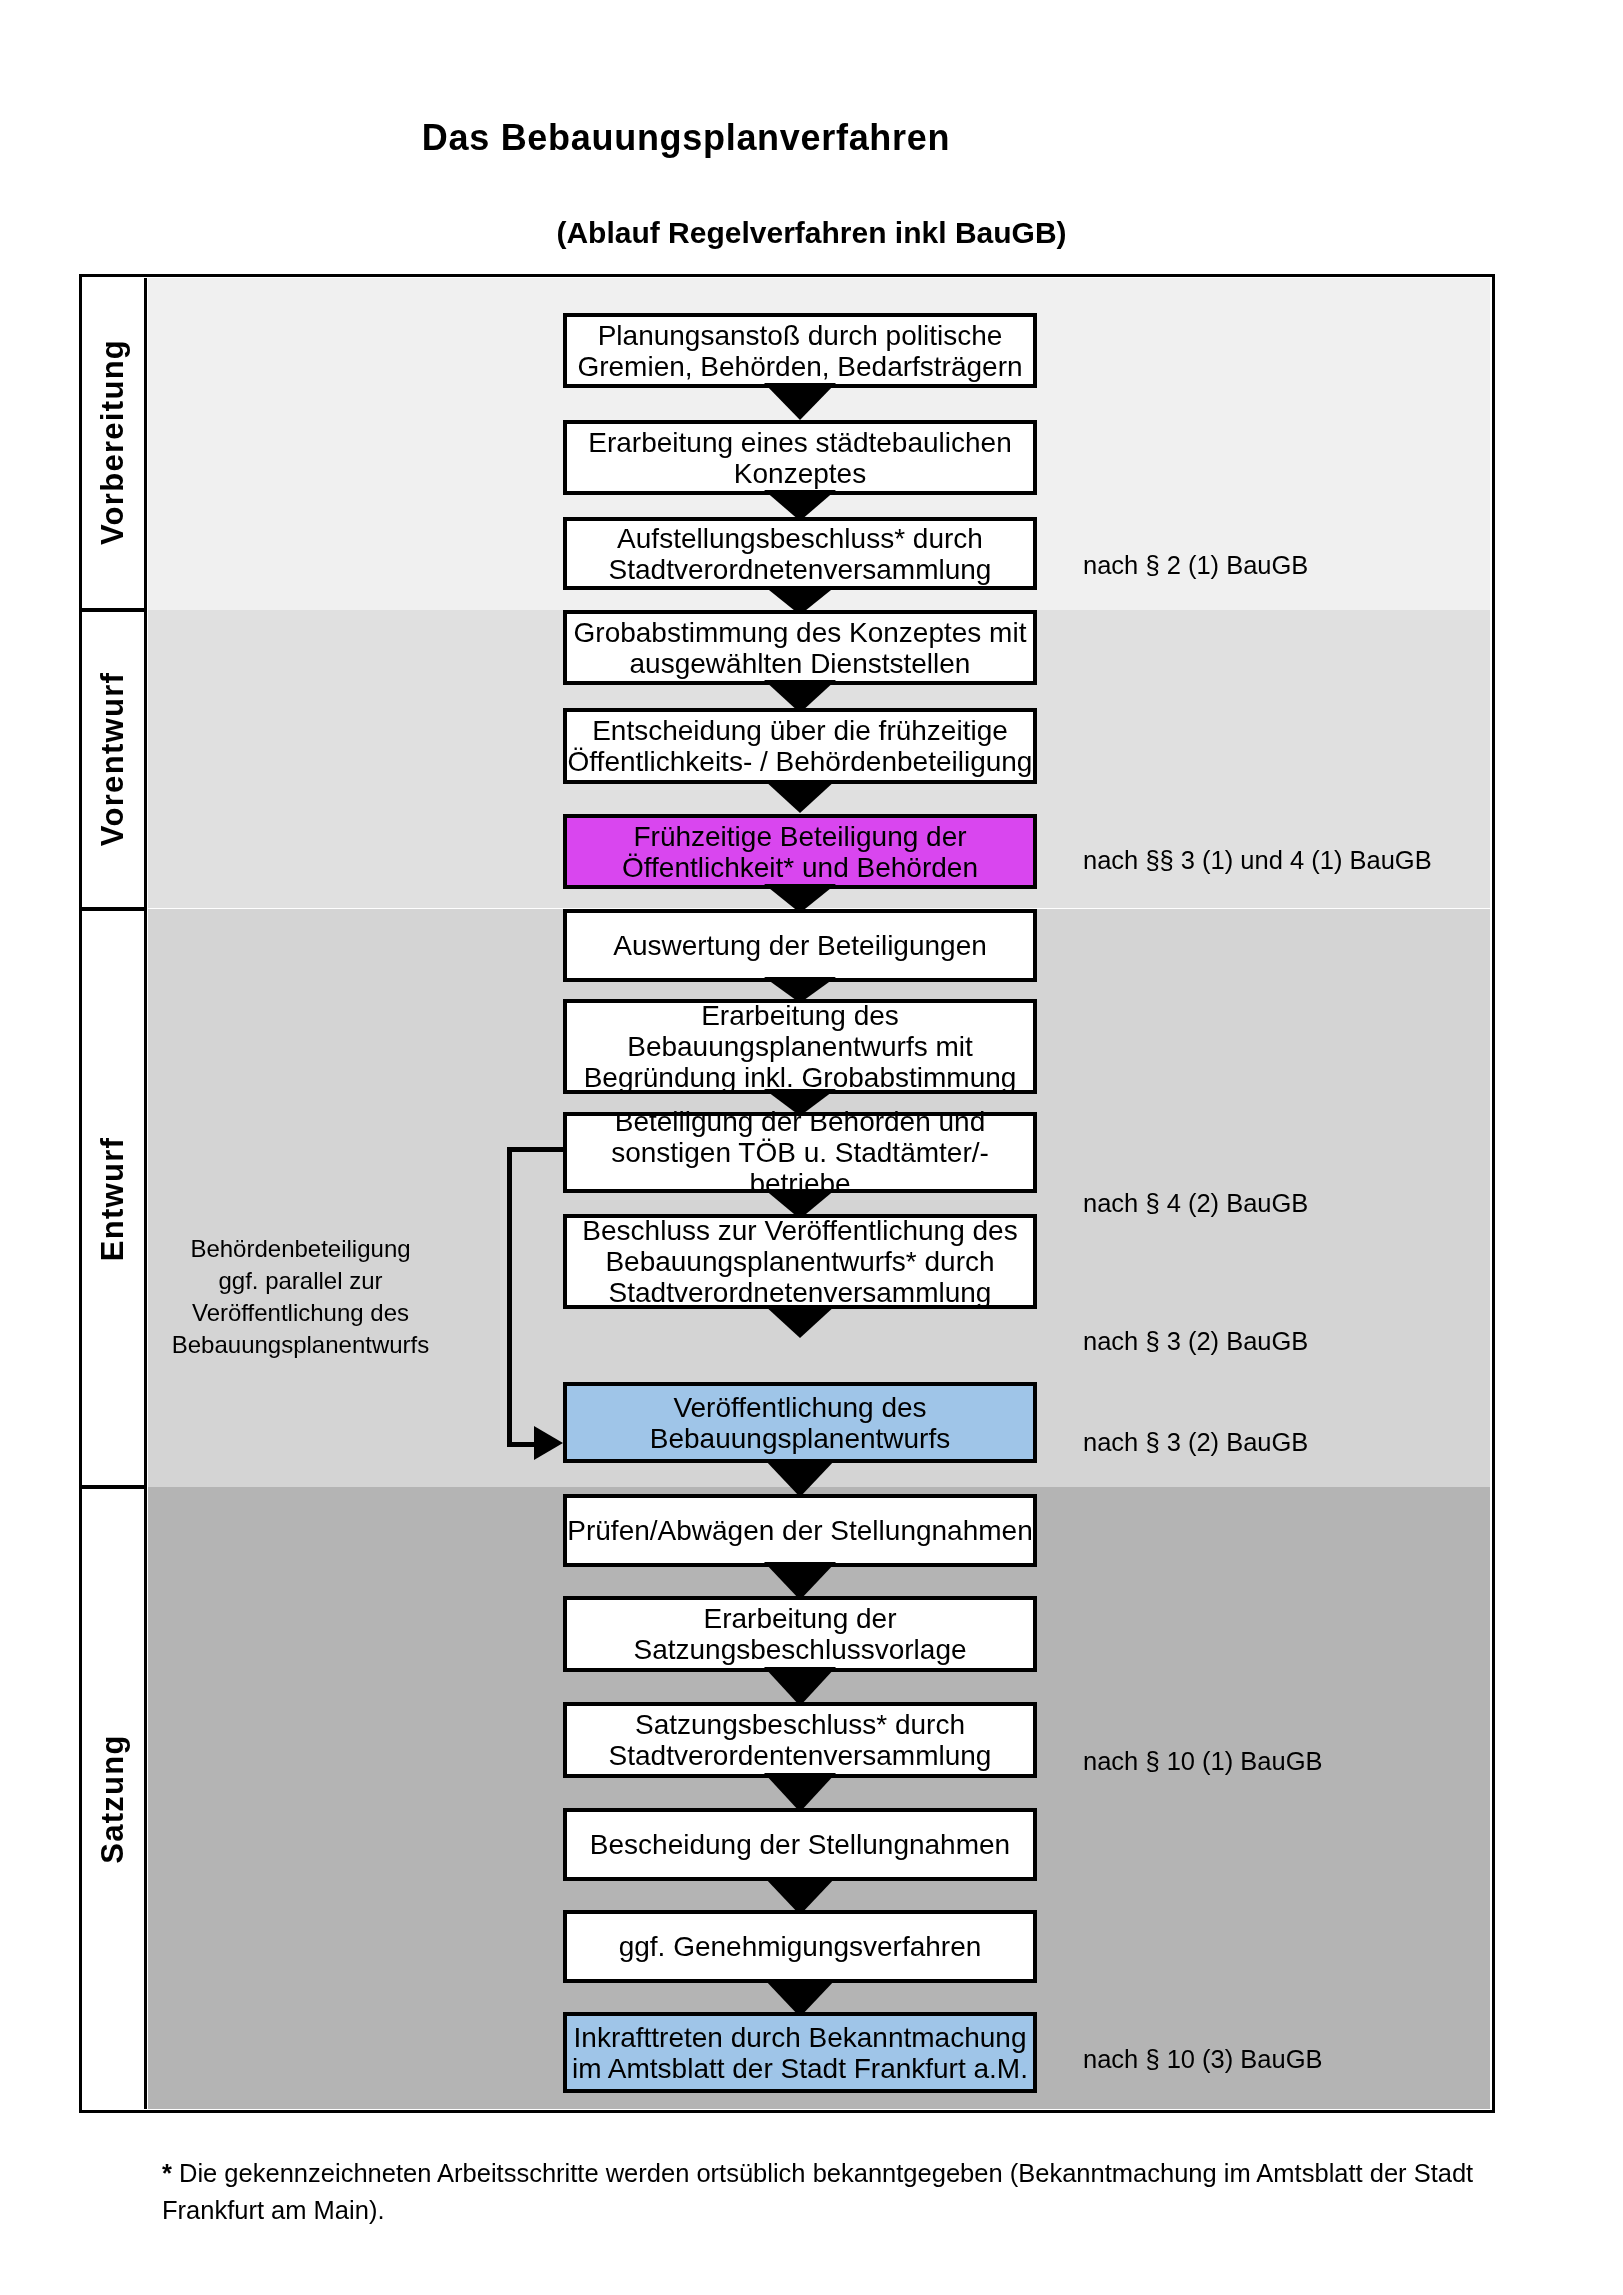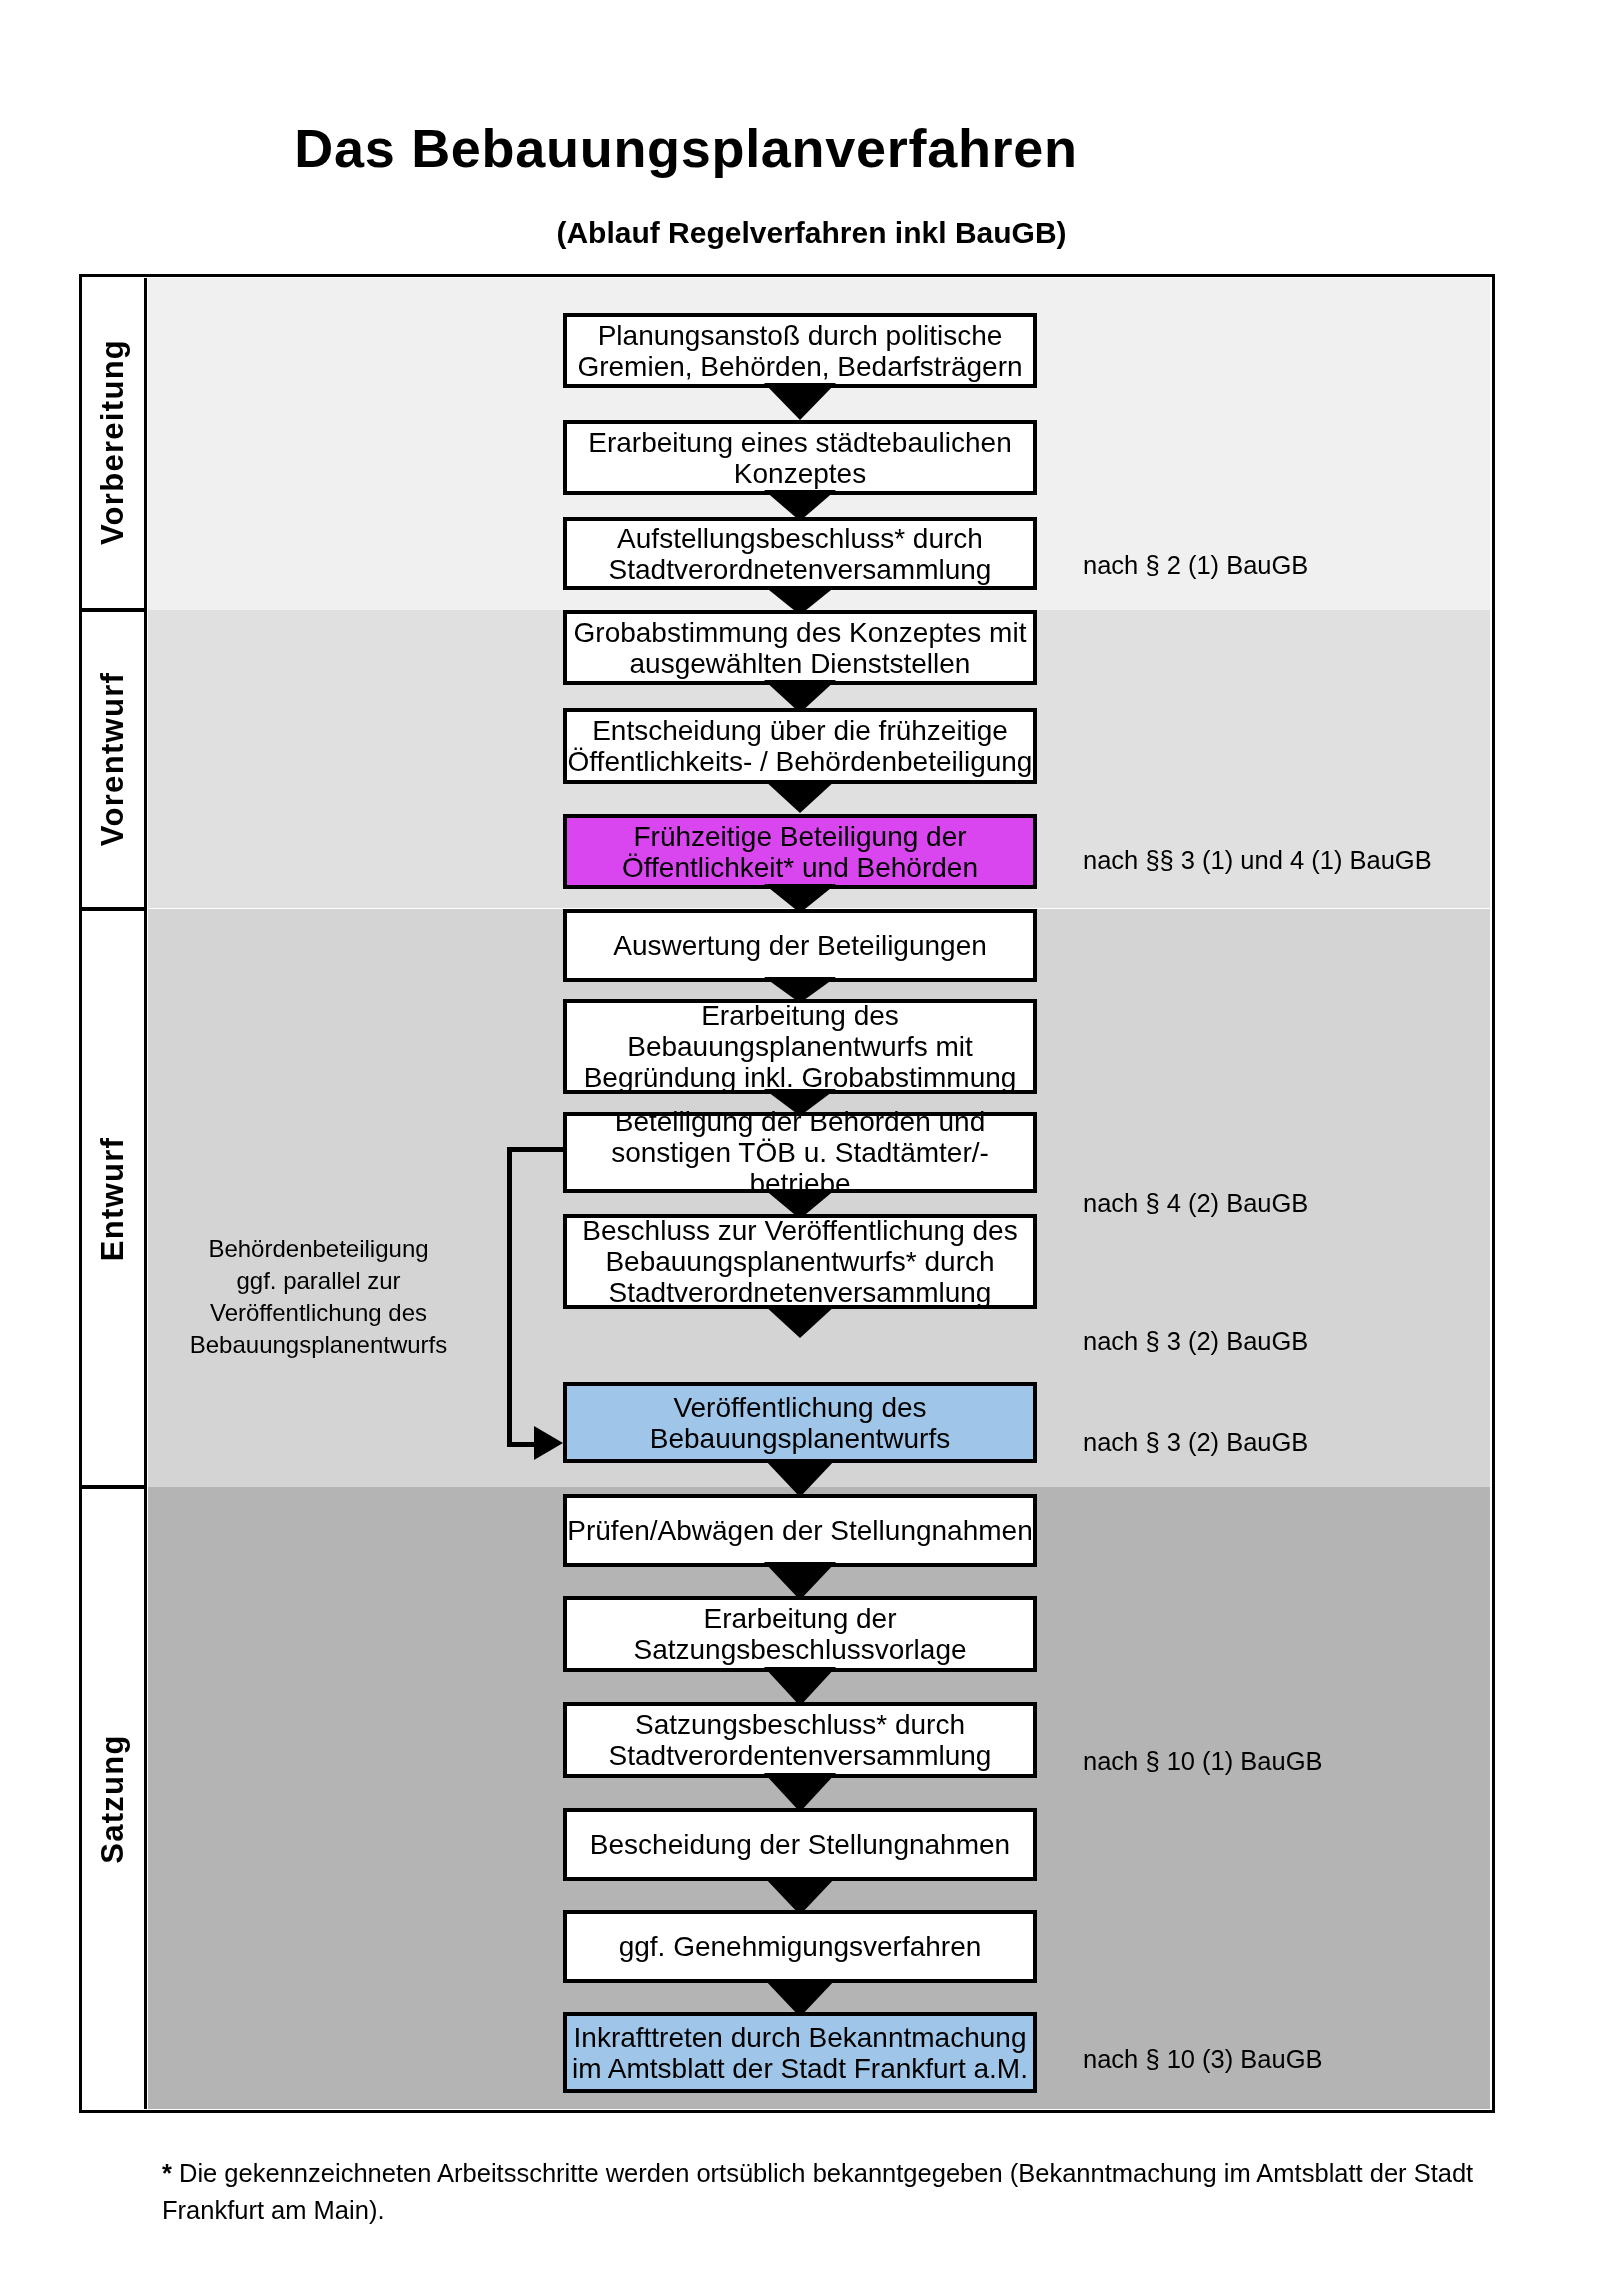--- a/index.html
+++ b/index.html
@@ -1,21 +1,21 @@
 <!DOCTYPE html>
 <html style="font-size:10.5px"><head>
 <meta charset="utf-8">
 <style>
   html,body{margin:0;padding:0;}
   body{
     width:1623px;height:2295px;position:relative;background:#ffffff;
     font-family:"Liberation Sans","DejaVu Sans",sans-serif;color:#000;
   }
   .title{position:absolute;top:117px;left:0;width:1372px;text-align:center;
-    font-size:54px;font-weight:bold;letter-spacing:0.7px;}
+    font-size:36px;font-weight:bold;letter-spacing:0.7px;}
   .subtitle{position:absolute;top:216px;left:0;width:1623px;text-align:center;
     font-size:30px;font-weight:bold;}
   .frame{position:absolute;left:79px;top:274px;width:1416px;height:1839px;
     border:3.9px solid #000;box-sizing:border-box;}
   .label-strip{position:absolute;left:82px;top:278px;width:62px;height:1831px;
     background:#ffffff;border-right:3.9px solid #000;}
   .band{position:absolute;left:148px;width:1342px;}
   .band1{top:278px;height:333px;}
   .band2{top:610px;height:298px;}
   .band3{top:909px;height:579px;}
@@ -23,21 +23,21 @@
   .divider{position:absolute;left:82px;width:65px;height:3.9px;background:#000;}
   .phase{position:absolute;left:82px;width:62px;display:flex;align-items:center;justify-content:center;}
   .phase span{transform:rotate(-90deg);white-space:nowrap;font-size:31px;font-weight:bold;letter-spacing:1.3px;}
   .box{position:absolute;left:563px;width:474px;background:#fff;border:4.6px solid #000;
     box-sizing:border-box;display:flex;flex-direction:column;justify-content:center;
     align-items:center;text-align:center;font-size:28px;line-height:31px;}
   .box .b{font-weight:normal;}
   .arrow{position:absolute;left:764px;width:0;height:0;
     border-left:36px solid transparent;border-right:36px solid transparent;}
   .ann{position:absolute;left:1083px;font-size:25.5px;white-space:nowrap;}
-  .sidenote{position:absolute;left:158px;top:1233px;width:321px;text-align:center;
+  .sidenote{position:absolute;left:140px;top:1233px;width:321px;text-align:center;
     font-size:24px;line-height:32px;}
   .conn{position:absolute;background:#000;}
   .conn-arrowhead{position:absolute;left:534px;top:1426px;width:0;height:0;
     border-top:17.7px solid transparent;border-bottom:17.7px solid transparent;
     border-left:29px solid #000;}
   .footnote{position:absolute;left:162px;top:2155px;width:1329px;font-size:25.5px;line-height:37px;}
   .footnote .b{font-weight:bold;}
 </style>
 </head>
 <body>

